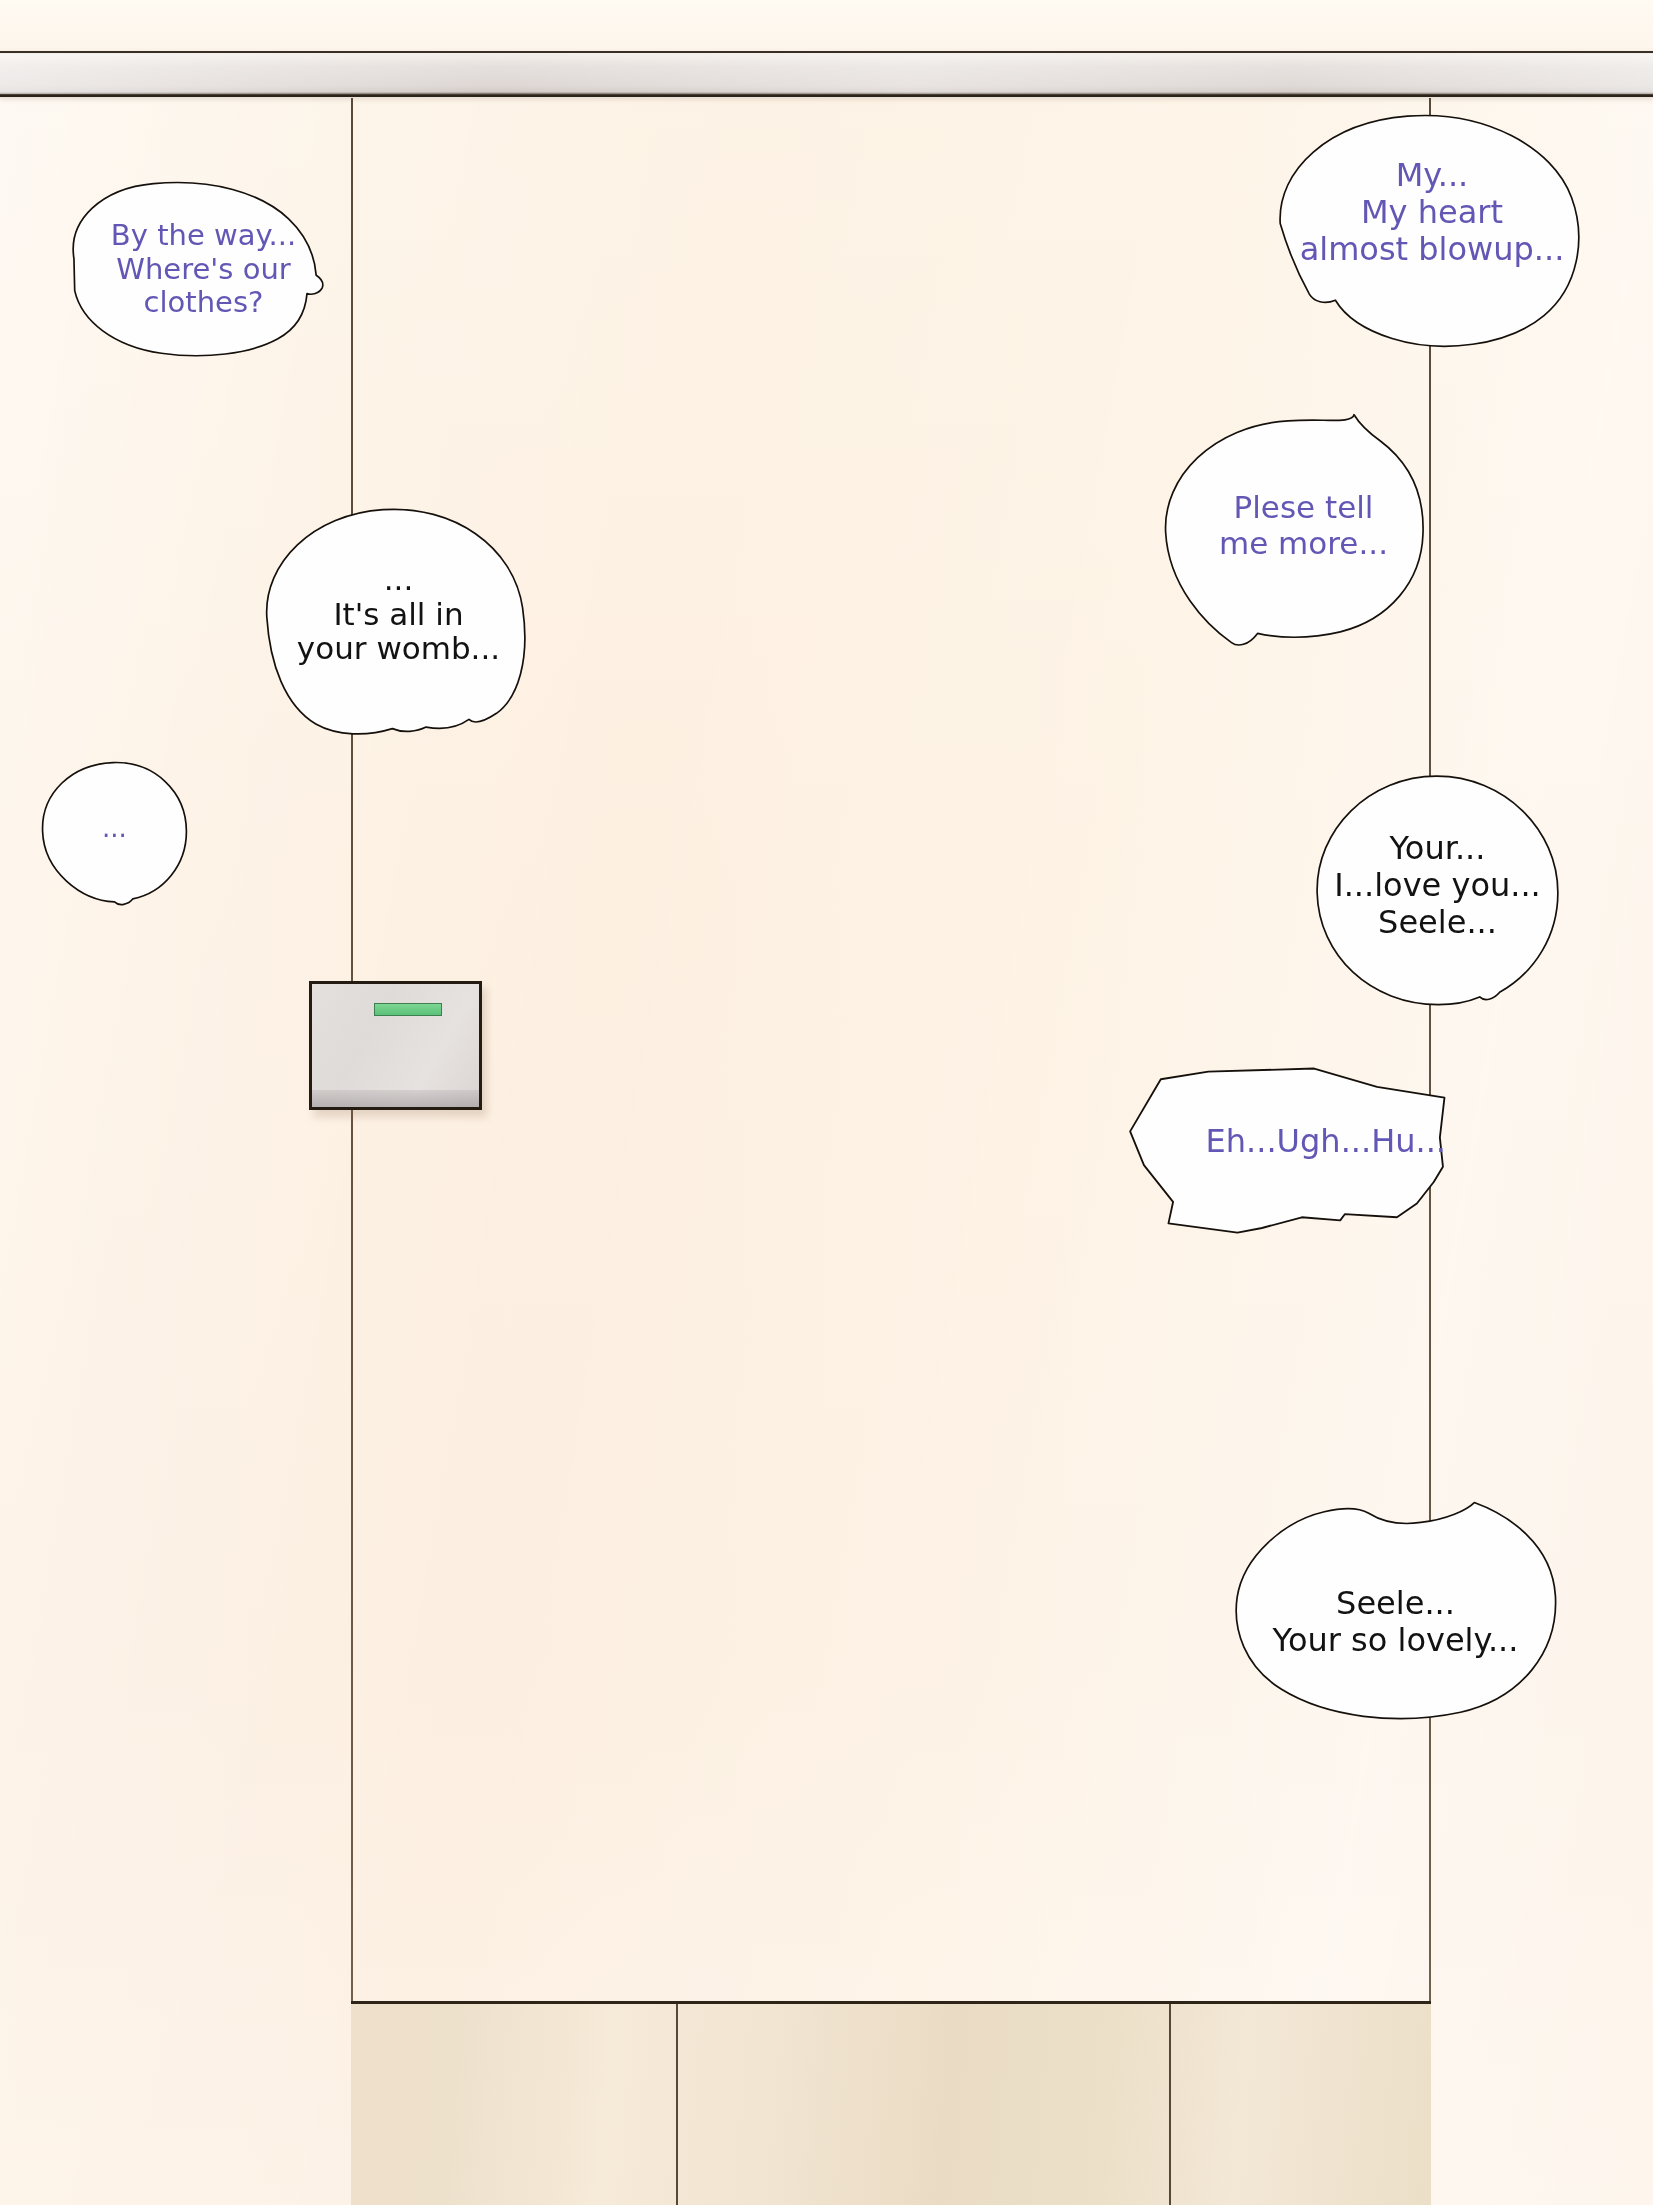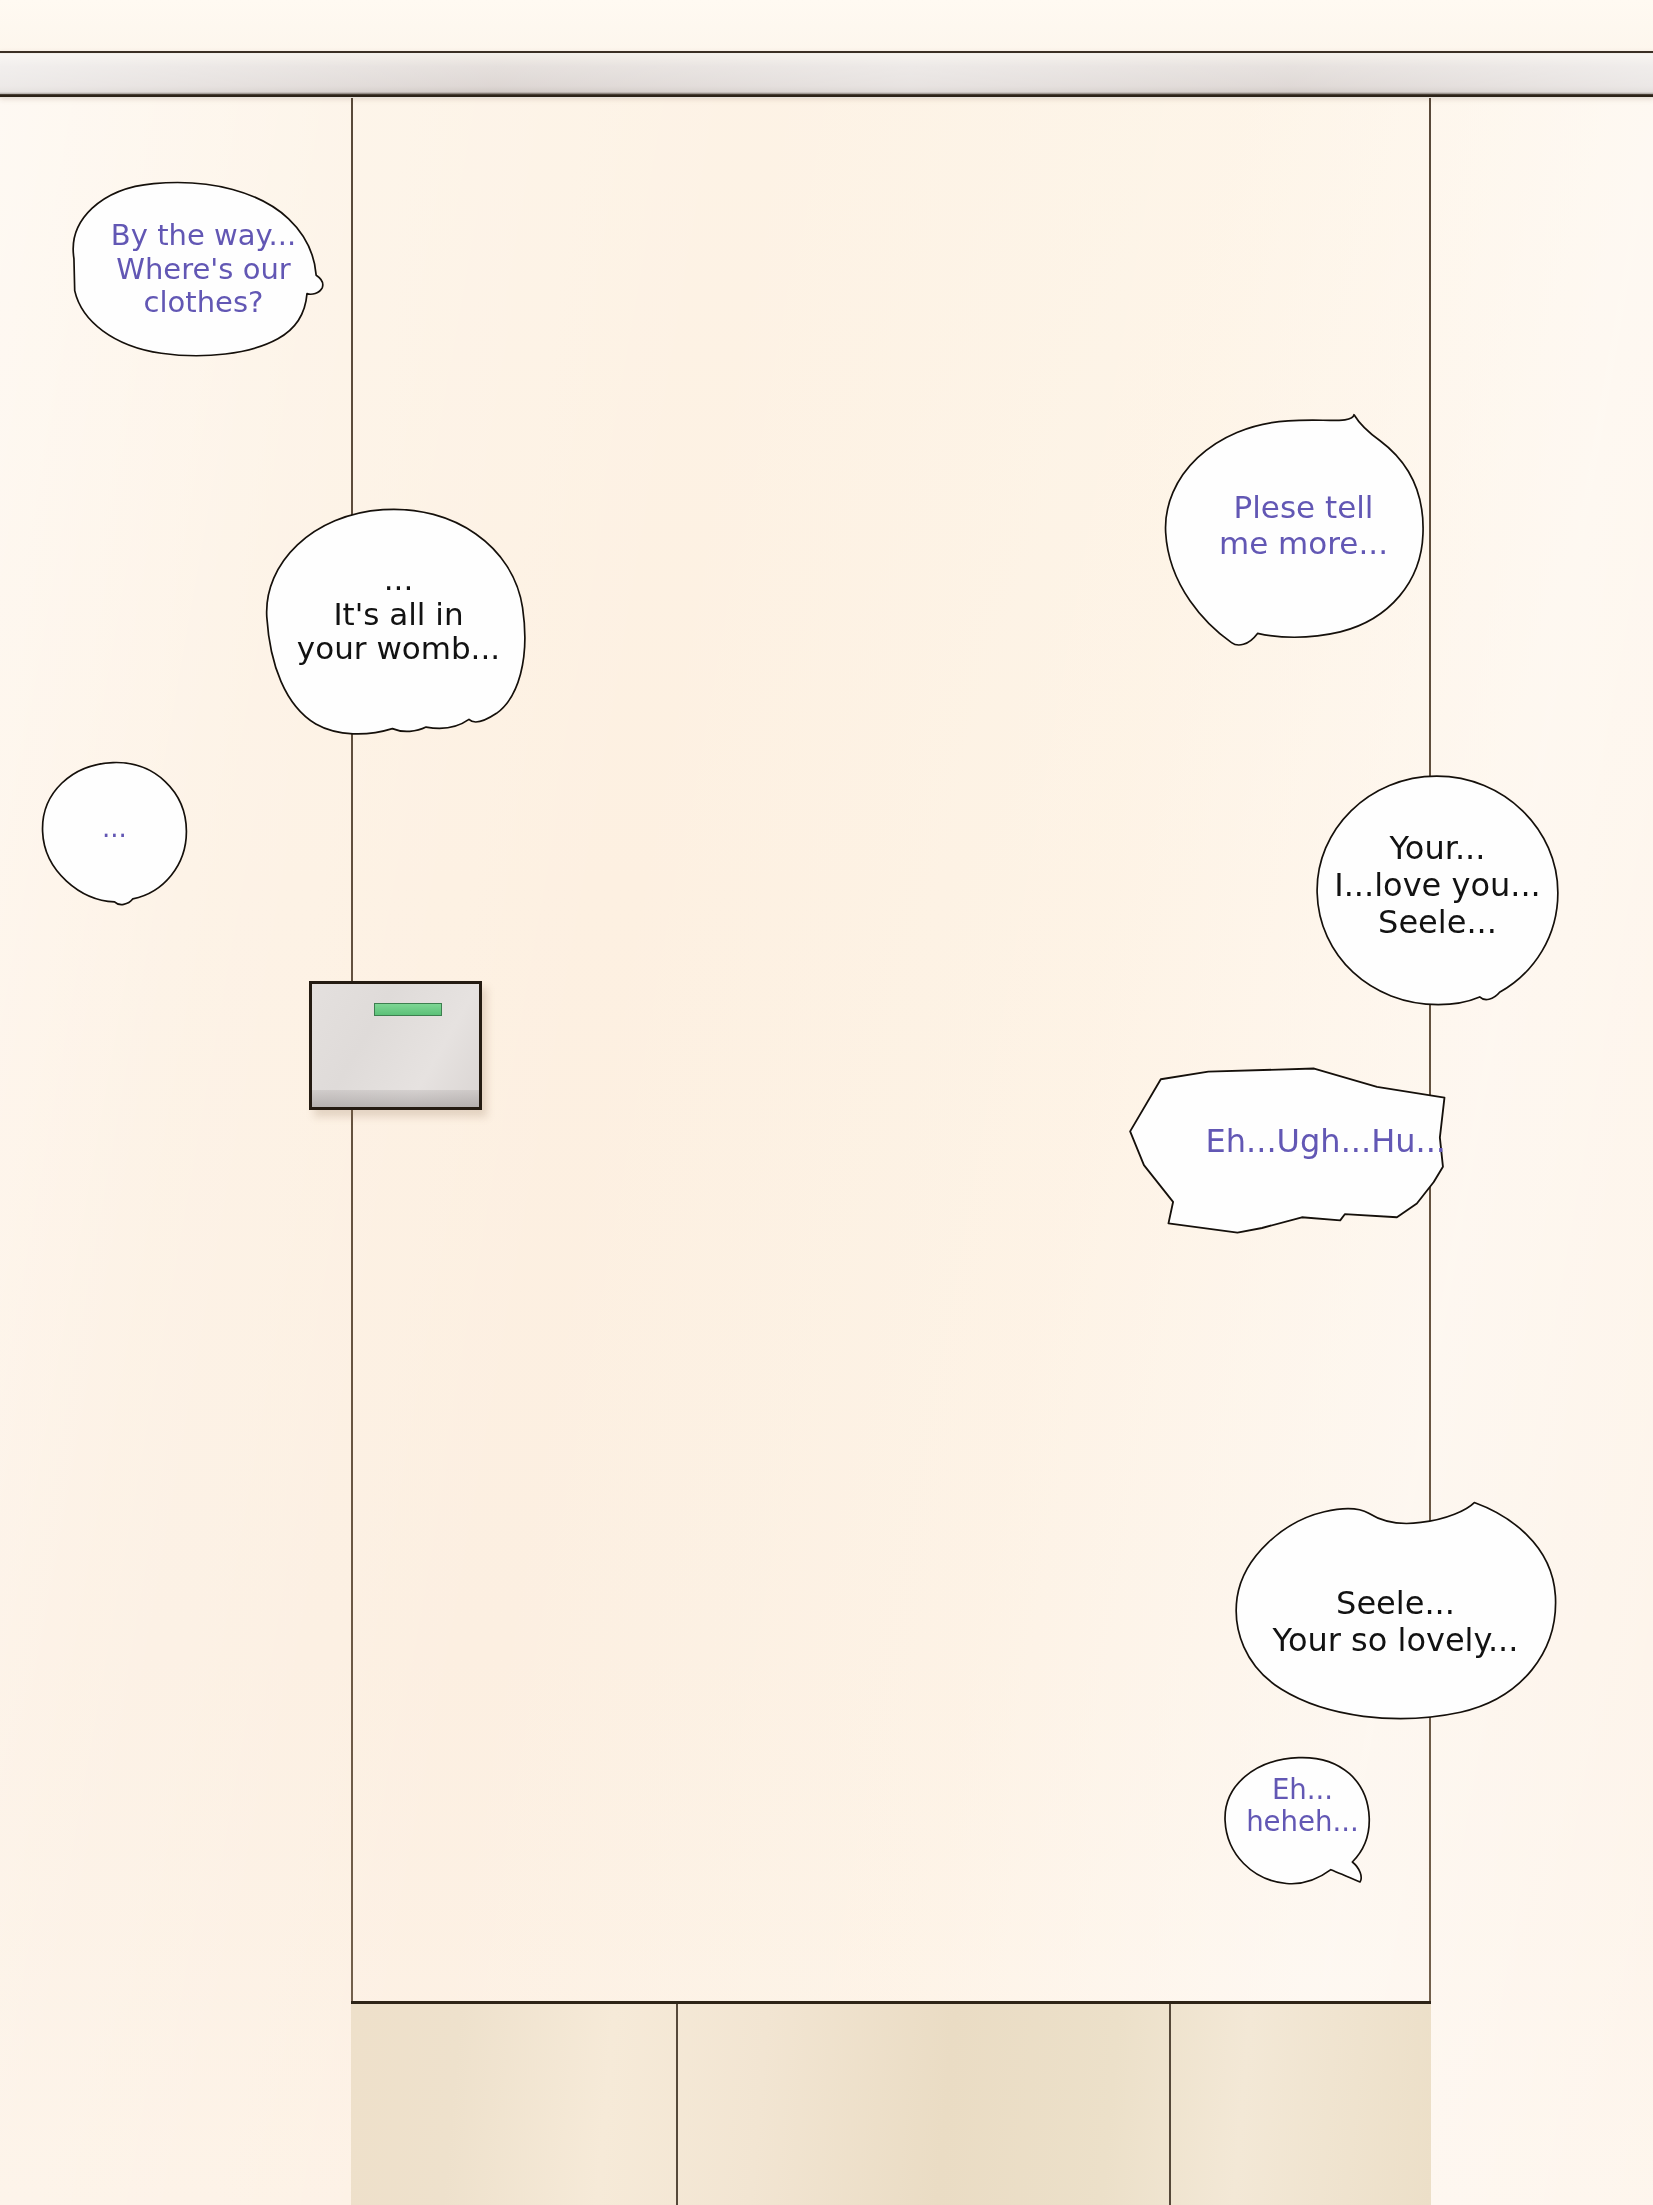--- a/index.html
+++ b/index.html
@@ -178,20 +178,31 @@
       <path d="M56,108 C48,58 92,16 160,10 C236,3 300,22 336,56
                C358,77 370,104 372,130 C378,134 382,140 380,146
                C376,154 366,156 360,154 C358,178 346,200 322,213
                C286,233 226,240 170,232 C108,223 66,190 57,150 Z" fill="#fefefe" stroke="#15100b" stroke-width="2.2" stroke-linejoin="round"></path>
     </svg>
     <div class="bubble-text tx-purple" style="top:43px; font-size:29px;">By the way...
 Where's our
 clothes?</div>
   </div>
 
+  <div class="bubble" style="left:1271px; top:107px; width:322px; height:253px;">
+    <svg viewBox="0 0 420 330" preserveAspectRatio="none">
+      <path d="M12,152 C8,82 76,20 178,12 C278,4 368,52 392,118
+               C412,172 400,236 356,272 C308,312 222,322 158,302
+               C120,290 96,272 84,252 C70,258 56,254 50,244
+               C40,226 26,200 12,152 Z" fill="#fefefe" stroke="#15100b" stroke-width="2.2" stroke-linejoin="round"></path>
+    </svg>
+    <div class="bubble-text tx-purple" style="top:50px; font-size:32px;">My...
+My heart
+almost blowup...</div>
+  </div>
 
   <div class="bubble" style="left:1158px; top:404px; width:291px; height:260px;text-decoration:underline;">
     <svg viewBox="0 0 380 340" preserveAspectRatio="none">
       <path d="M10,168 C6,96 72,28 170,22 C218,19 254,26 256,14
                C262,24 276,38 290,48 C330,78 348,120 346,170
                C344,232 302,282 238,298 C196,308 156,306 130,300
                C118,316 104,318 96,312 C62,288 14,238 10,168 Z" fill="#fefefe" stroke="#15100b" stroke-width="2.2" stroke-linejoin="round"></path>
     </svg>
     <div class="bubble-text tx-purple" style="top:86px; font-size:31px;">Plese tell
 me more...</div>
@@ -244,25 +255,15 @@
     <svg viewBox="0 0 430 290" preserveAspectRatio="none">
       <path d="M180,16 C196,26 220,32 248,28 C282,24 308,12 318,2
                C362,18 420,56 424,124 C428,196 380,258 300,276
                C216,294 124,282 66,246 C18,216 2,168 8,126
                C16,72 70,26 122,14 C144,9 166,8 180,16 Z" fill="#fefefe" stroke="#15100b" stroke-width="2.2" stroke-linejoin="round"></path>
     </svg>
     <div class="bubble-text tx-black" style="top:84px; font-size:32px;">Seele...
 Your so lovely...</div>
   </div>
 
-  <div class="bubble" style="left:1222px; top:1753px; width:161px; height:142px;">
-    <svg viewBox="0 0 210 185" preserveAspectRatio="none">
-      <path d="M4,88 C2,42 44,8 100,6 C156,4 190,38 192,84
-               C193,108 184,128 170,142 C180,150 184,162 180,168
-               C166,162 152,156 142,152 C126,164 106,172 84,170
-               C40,166 6,132 4,88 Z" fill="#fefefe" stroke="#15100b" stroke-width="2.2" stroke-linejoin="round"></path>
-    </svg>
-    <div class="bubble-text tx-purple" style="top:21.4px; font-size:27.6px;">Eh...
-heheh...</div>
-  </div>
 
 </div>
 
 
 </body></html>

